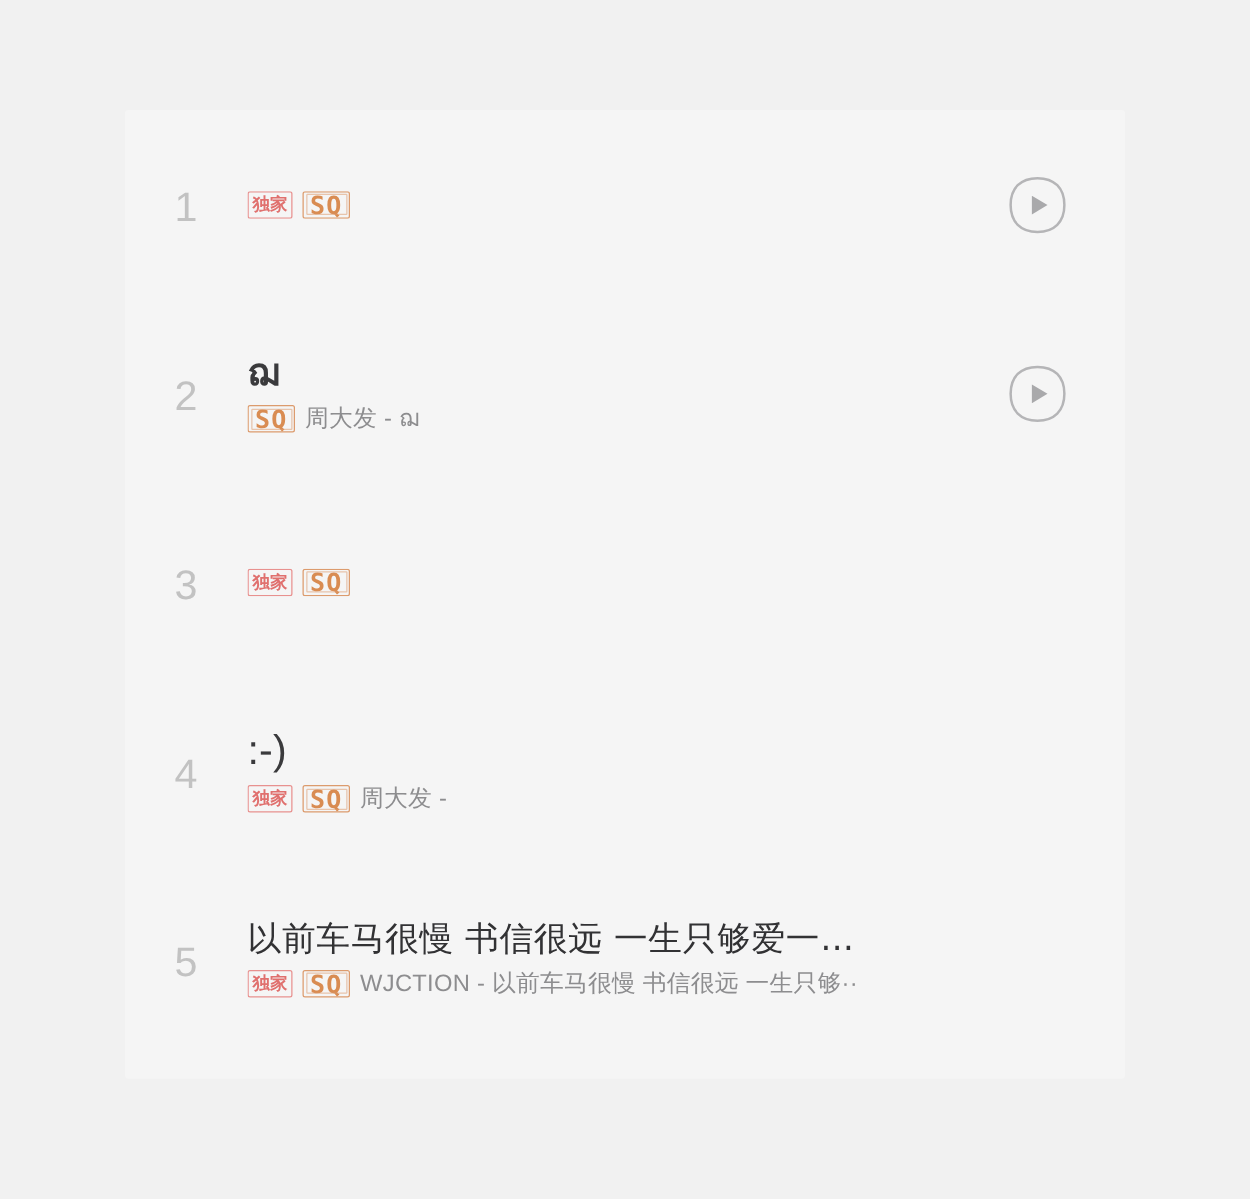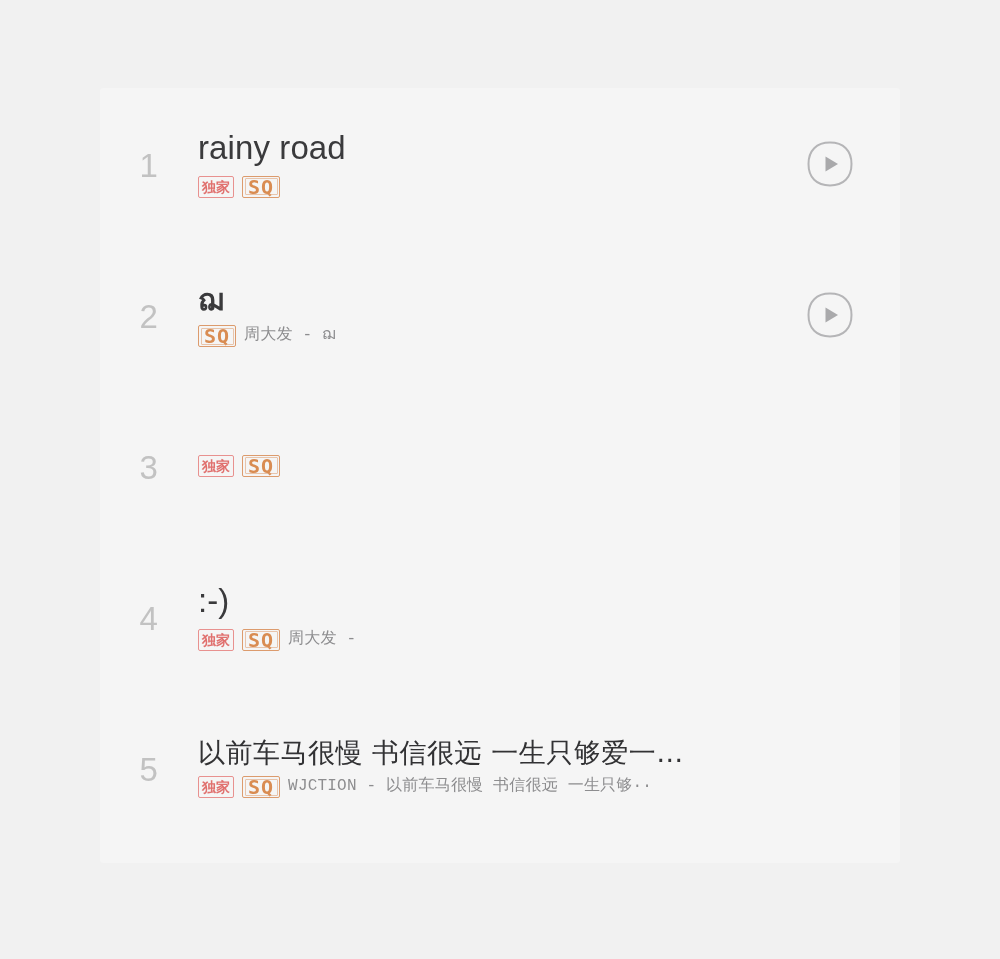--- a/index.html
+++ b/index.html
@@ -97,22 +97,22 @@
     overflow: hidden;
     letter-spacing: 0.2px;
   }
 
   .row-sub .sub-text {
     overflow: hidden;
     text-overflow: clip;
   }
 
   .row-sub .sub-text.cjk {
-    font-family: Liberation Mono, monospace;
-    font-size: 16px;
+    font-family: Liberation Sans, sans-serif;
+    font-size: 19px;
   }
 
   
   .badge {
     display: inline-flex;
     align-items: center;
     justify-content: center;
     height: 22px;
     border-radius: 2px;
     margin-right: 8px;
@@ -173,21 +173,20 @@
 </head>
 <body>
 
 <div id="app">
 
   <div id="results-card">
 
     <div class="result-row">
       <div class="row-index">1</div>
       <div class="row-body">
-        <div class="row-title">rainy road</div>
         <div class="row-sub">
           <span class="badge badge-exclusive">独家</span>
           <span class="badge badge-sq">SQ</span>
         </div>
       </div>
       <div class="play-button">
         <svg width="50" height="50" viewBox="0 0 50 50">
           <path d="M25 3.5 C38.5 3.5 46.5 11.5 46.5 25 C46.5 38.5 38.5 46.5 25 46.5 C11.5 46.5 3.5 38.5 3.5 25 C3.5 11.5 11.5 3.5 25 3.5 Z" fill="none" stroke="#b5b5b7" stroke-width="2"></path>
           <path d="M20.5 17.5 L33 25 L20.5 32.5 Z" fill="#a9a9ab"></path>
         </svg>

